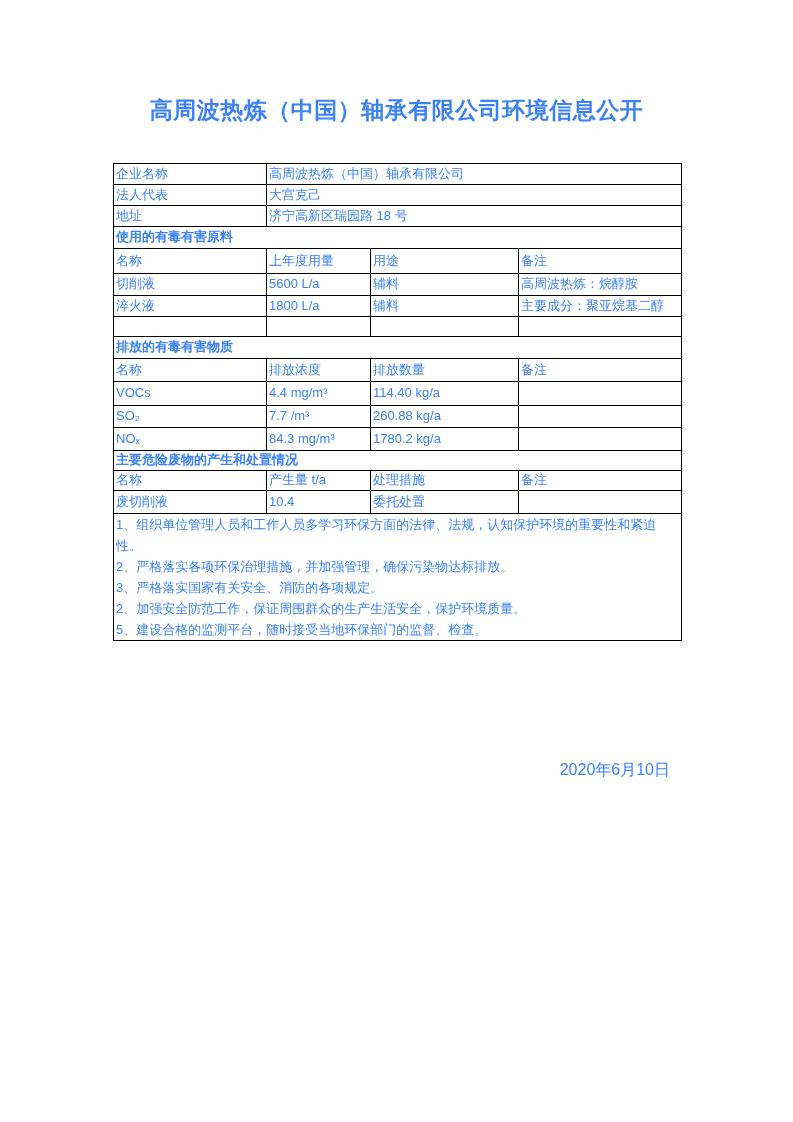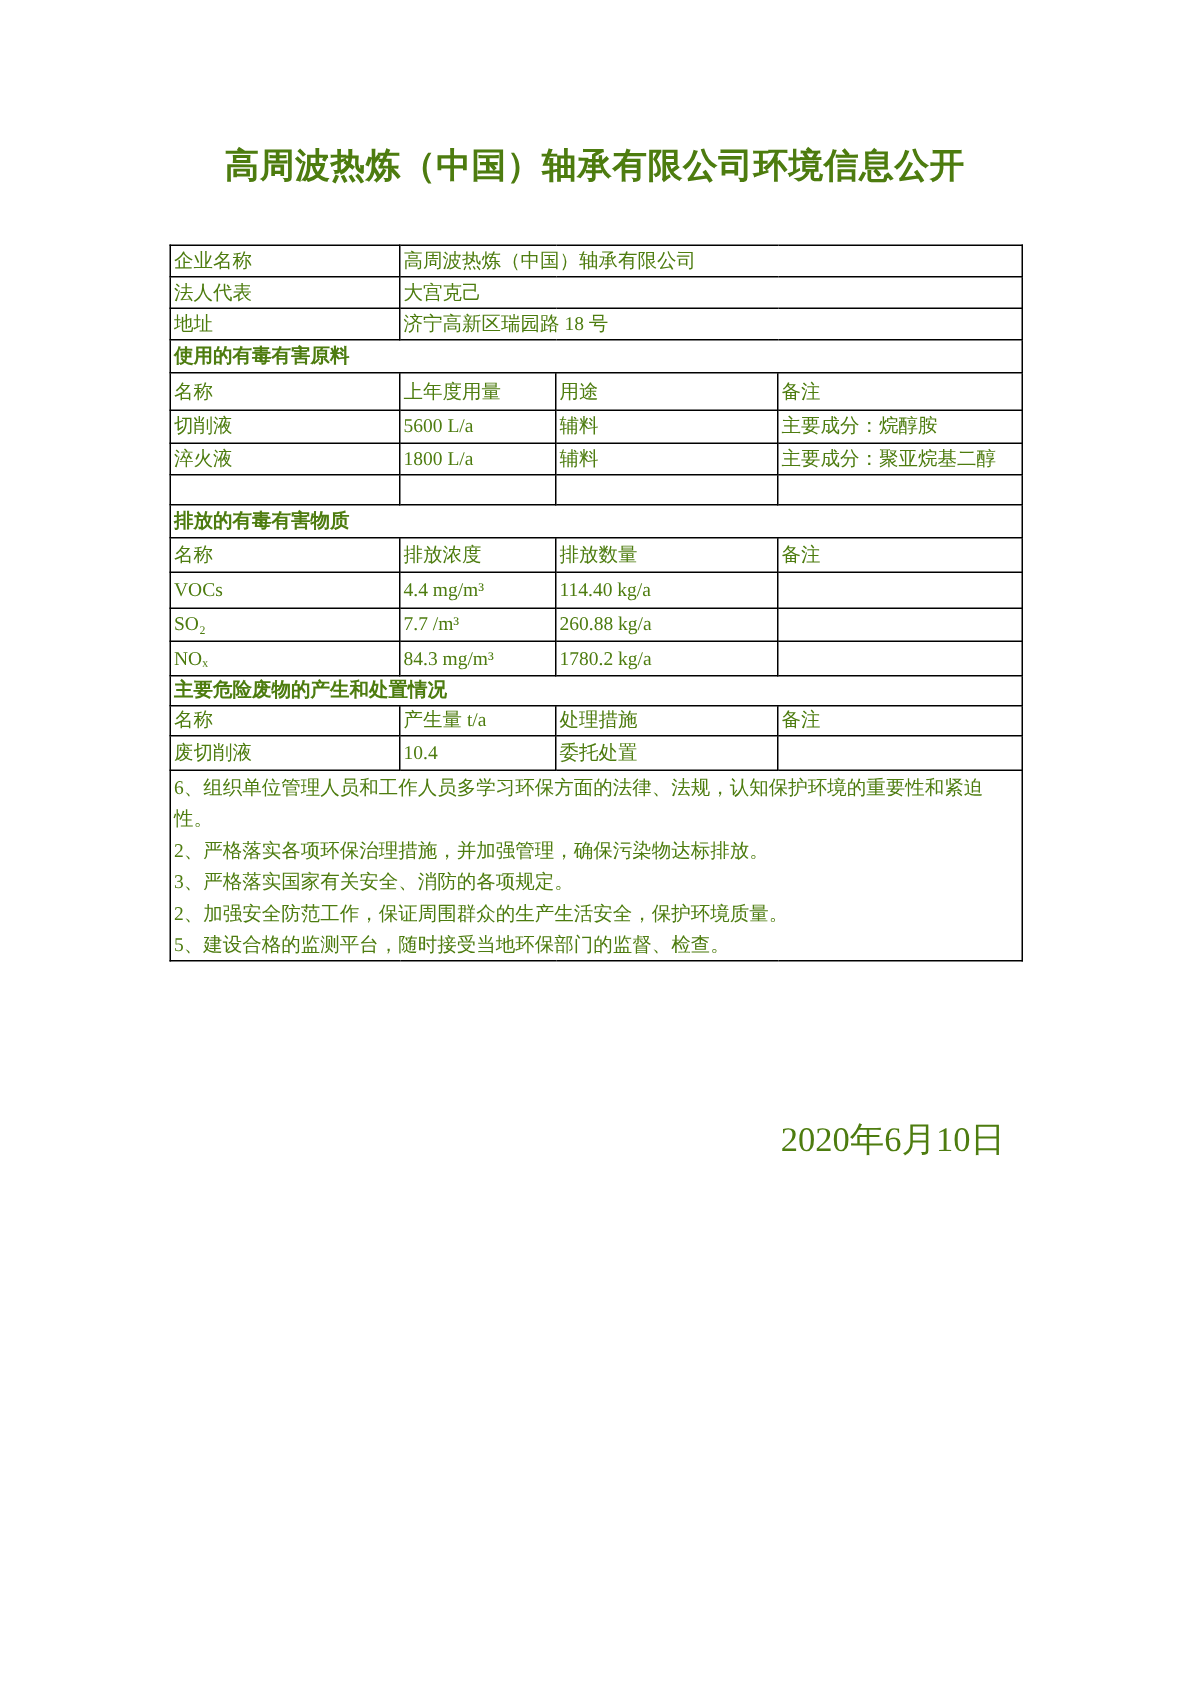--- a/index.html
+++ b/index.html
@@ -1,22 +1,22 @@
 <!DOCTYPE html>
 <html><head>
 <meta charset="utf-8">
 <style>
   html, body { margin: 0; padding: 0; background: #ffffff; }
   .page {
     position: relative;
     width: 793px;
     height: 1122px;
     background: #ffffff;
-    color: #4d7c0f;
-    font-family: Liberation Serif, serif;
+    color: #3b82f6;
+    font-family: Liberation Sans, sans-serif;
     overflow: hidden;
   }
   .doc-title {
     position: absolute;
     top: 95px;
     left: 0;
     width: 100%;
     text-align: center;
     font-size: 23px;
     font-weight: bold;
@@ -43,25 +43,25 @@
   td.section-title { font-weight: bold; margin-top: 24px; }
   td.section-plain { font-weight: normal; }
   td.measures-cell {
     text-align: left;
     vertical-align: top;
     padding: 3px 2px 4px 2px;
   }
   .measure-item { line-height: 21px; }
   .doc-date {
     position: absolute;
-    top: 744px;
+    top: 760px;
     left: 0;
     width: 670px;
     text-align: right;
-    font-size: 23px;
+    font-size: 16px;
   }
 </style>
 </head>
 <body>
 
 <div class="page">
 
   <h1 class="doc-title">高周波热炼（中国）轴承有限公司环境信息公开</h1>
 
   <table class="env-table">
@@ -92,21 +92,21 @@
       <tr style="height:25px">
         <td>名称</td>
         <td>上年度用量</td>
         <td>用途</td>
         <td>备注</td>
       </tr>
       <tr style="height:22px">
         <td>切削液</td>
         <td>5600 L/a</td>
         <td>辅料</td>
-        <td>主要成分：烷醇胺</td>
+        <td>高周波热炼：烷醇胺</td>
       </tr>
       <tr style="height:21px">
         <td>淬火液</td>
         <td>1800 L/a</td>
         <td>辅料</td>
         <td>主要成分：聚亚烷基二醇</td>
       </tr>
       <tr style="height:20px">
         <td></td>
         <td></td>
@@ -153,21 +153,21 @@
       </tr>
       <tr style="height:23px">
         <td>废切削液</td>
         <td>10.4</td>
         <td>委托处置</td>
         <td></td>
       </tr>
 
       <tr>
         <td colspan="4" class="measures-cell">
-          <div class="measure-item">6、组织单位管理人员和工作人员多学习环保方面的法律、法规，认知保护环境的重要性和紧迫性。</div>
+          <div class="measure-item">1、组织单位管理人员和工作人员多学习环保方面的法律、法规，认知保护环境的重要性和紧迫性。</div>
           <div class="measure-item">2、严格落实各项环保治理措施，并加强管理，确保污染物达标排放。</div>
           <div class="measure-item">3、严格落实国家有关安全、消防的各项规定。</div>
           <div class="measure-item">2、加强安全防范工作，保证周围群众的生产生活安全，保护环境质量。</div>
           <div class="measure-item">5、建设合格的监测平台，随时接受当地环保部门的监督、检查。</div>
         </td>
       </tr>
     </tbody>
   </table>
 
   <div class="doc-date">2020年6月10日</div>

